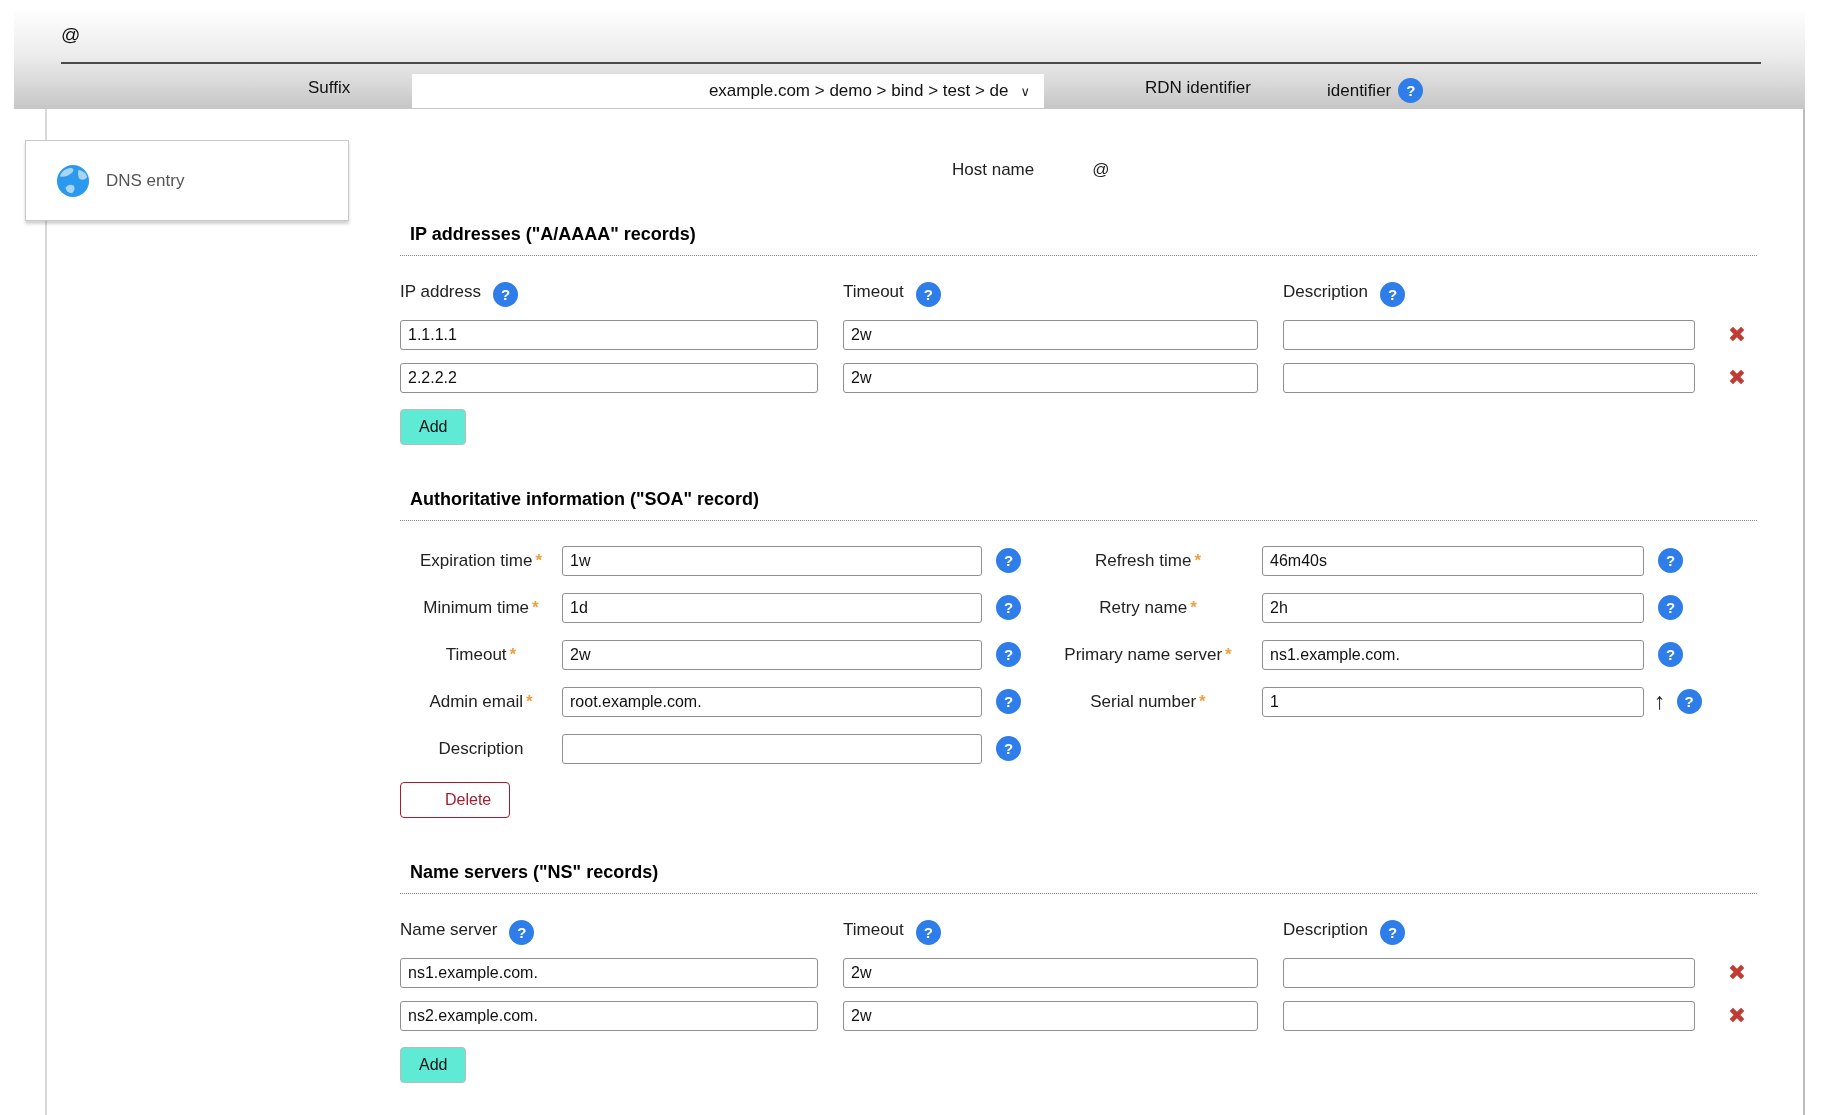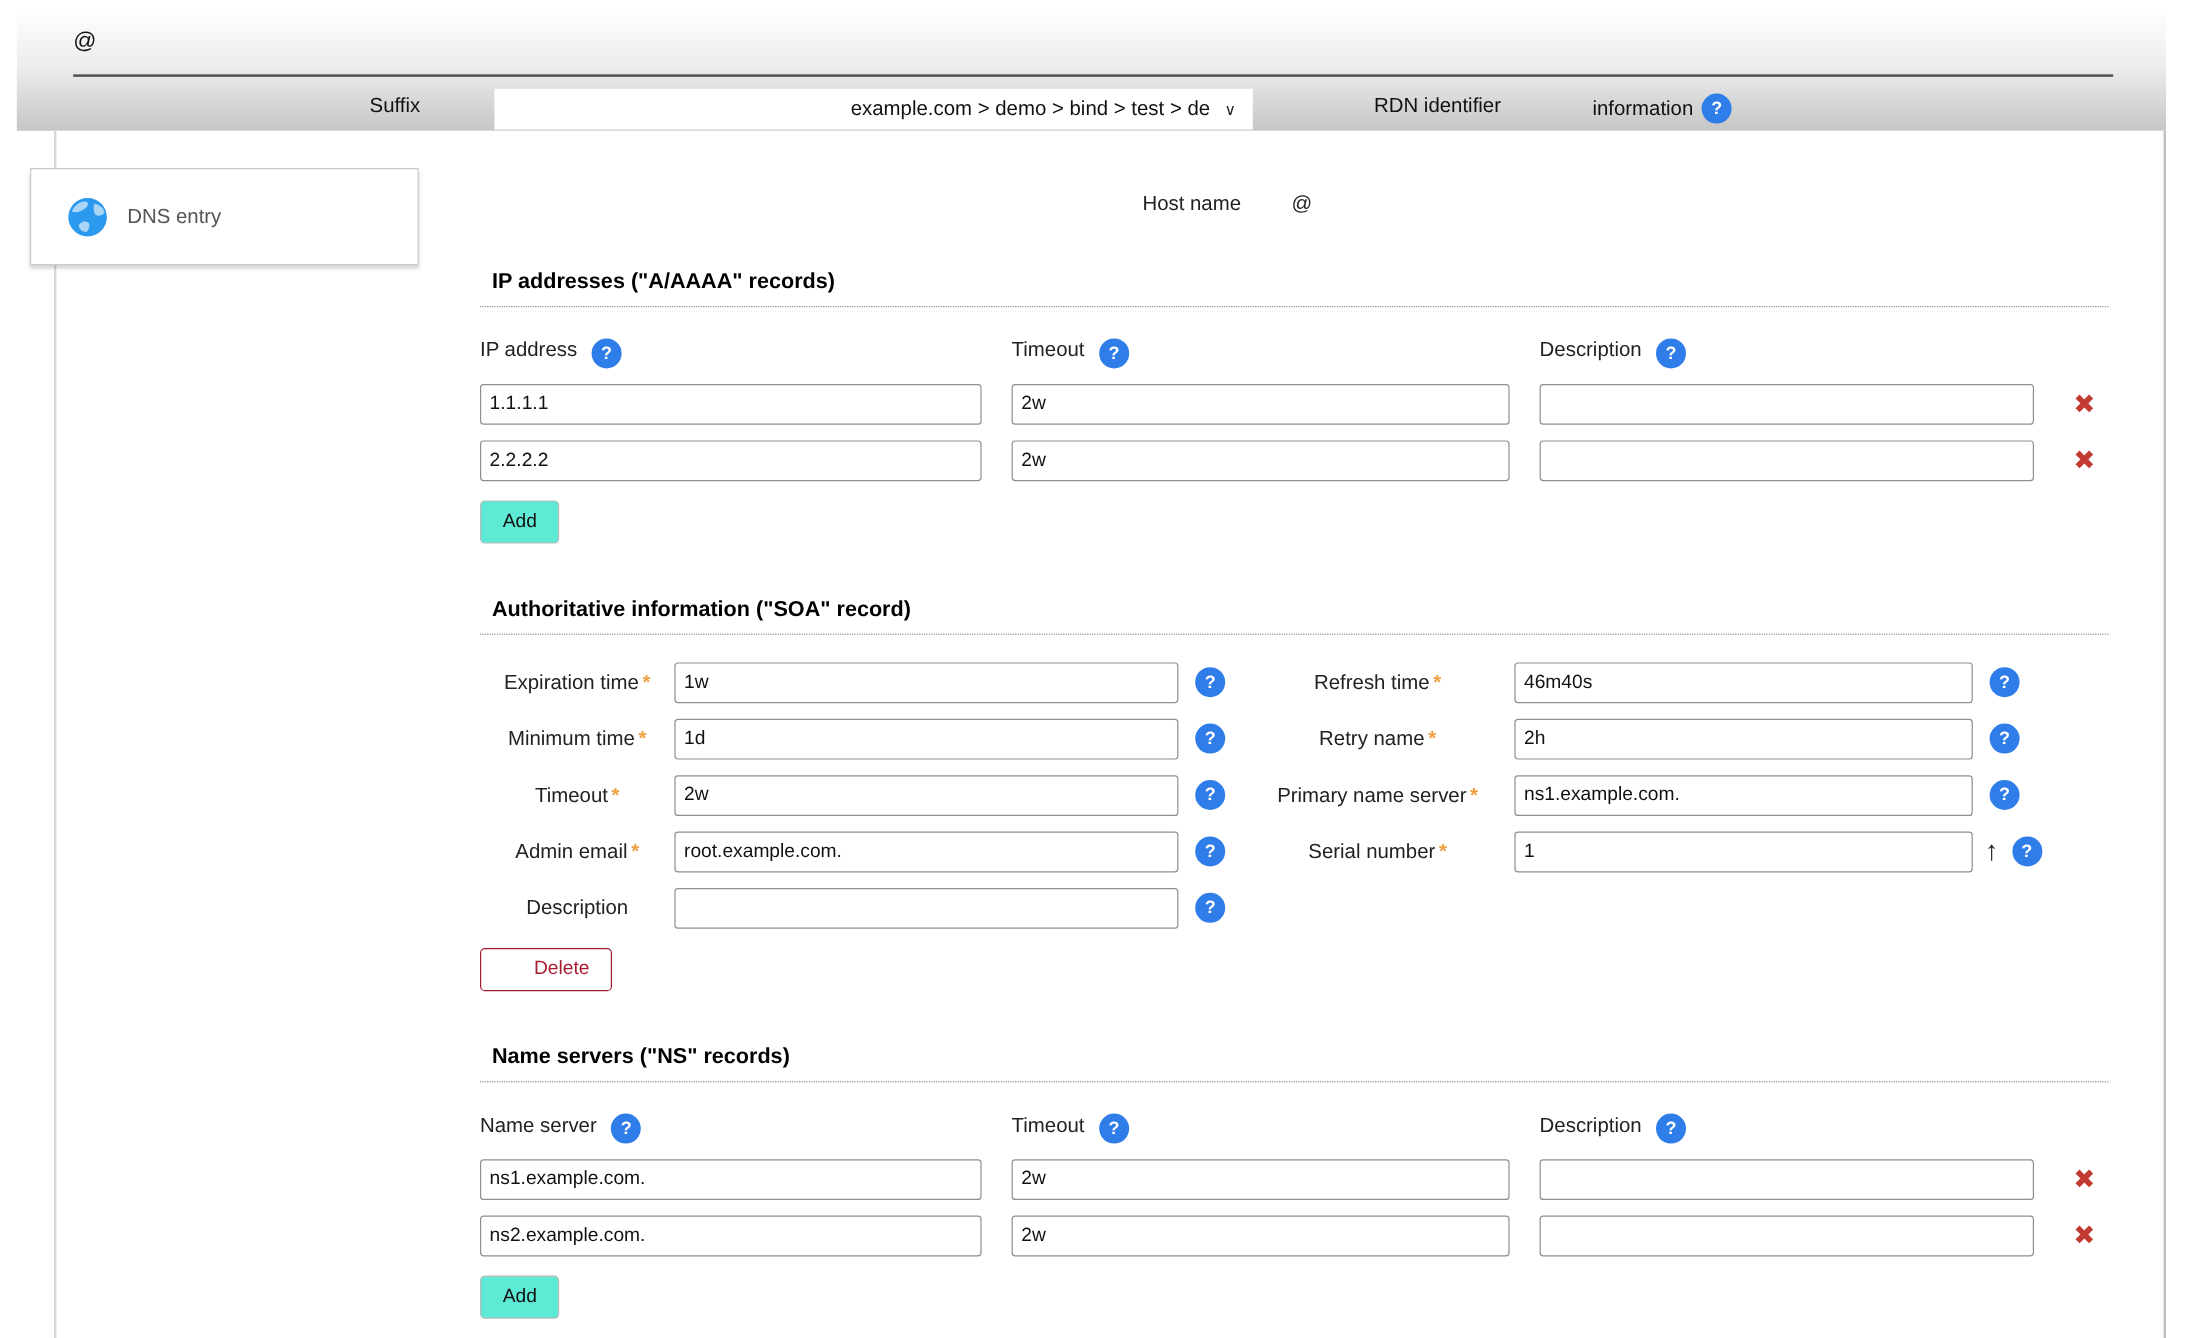--- a/index.html
+++ b/index.html
@@ -34,28 +34,28 @@
 
   
   .qicon { display:inline-flex; width:25px; height:25px; border-radius:50%; background:#2e7de9;
            color:#fff; font-weight:bold; font-size:15px; align-items:center; justify-content:center;
            flex:0 0 auto; cursor:pointer; }
   .xicon { font-size:22px; color:#c13b33; line-height:1; cursor:pointer; }
   .uparrow { font-size:23px; font-weight:bold; color:#222; cursor:pointer; line-height:1; }
   .req { color:#f0a040; font-weight:bold; margin-left:3px; }
   input.fld { height:30px; border:1px solid #8f8f8f; border-radius:3px; background:#fff;
               font-family:"Liberation Sans",sans-serif; font-size:16px; color:#111;
-              padding:16px 7px; width:100%; }
+              padding:0 7px; width:100%; }
   .btn { display:inline-block; background:#5eead4; border:1px solid #bbb; border-radius:4px;
          padding:8px 18px; font-size:16px; color:#111; cursor:pointer; font-family:"Liberation Sans",sans-serif; }
   .btn-danger { background:#fff; border:1.5px solid #a51c30; color:#a51c30;padding-left:44px; }
 
   
   .main { position:absolute; left:400px; top:140px; width:1357px; }
-  .hostname-row { margin-top:20px; margin-left:552px; display:flex; gap:42px; font-size:17px; color:#222; }
+  .hostname-row { margin-top:20px; margin-left:552px; display:flex; gap:58px; font-size:17px; color:#222; }
   .section-title { margin-top:44px; font-size:18px; font-weight:bold; color:#000;
                    padding:0 0 10px 10px; border-bottom:1px dotted #8a8a8a; }
   .rec-grid { display:grid; grid-template-columns:418px 415px 412px 34px; column-gap:25px;
               row-gap:13px; align-items:center; margin-top:26px; }
   .col-label { display:flex; gap:12px; font-size:17px; color:#222; }
   .xcell { display:flex; justify-content:center; }
   .add-wrap { margin-top:16px; }
 
   .soa-grid { display:grid; grid-template-columns:162px 420px 52px 228px 382px 86px;
               grid-auto-rows:47px; align-items:center; margin-top:16px; }
@@ -72,21 +72,21 @@
   <div class="header">
     <div class="header-title">@</div>
     <div class="title-rule"></div>
     <div class="suffix-label">Suffix</div>
     <div class="select-box">
       <span>example.com &gt; demo &gt; bind &gt; test &gt; de</span>
       <span class="chev">∨</span>
     </div>
     <div class="rdn-label">RDN identifier</div>
     <div class="rdn-value">
-      <span>information</span>
+      <span>identifier</span>
       <span class="qicon">?</span>
     </div>
   </div>
 
   <div class="content-frame"></div>
 
   <div class="tab">
     <svg class="globe" viewBox="0 0 36 36">
       <circle cx="18" cy="18" r="17" fill="#2b99ee"></circle>
       <path d="M4,13 Q7,5 16,4 Q21,6 16,10 Q10,15 4,13 Z" fill="#a8d4f5"></path>

